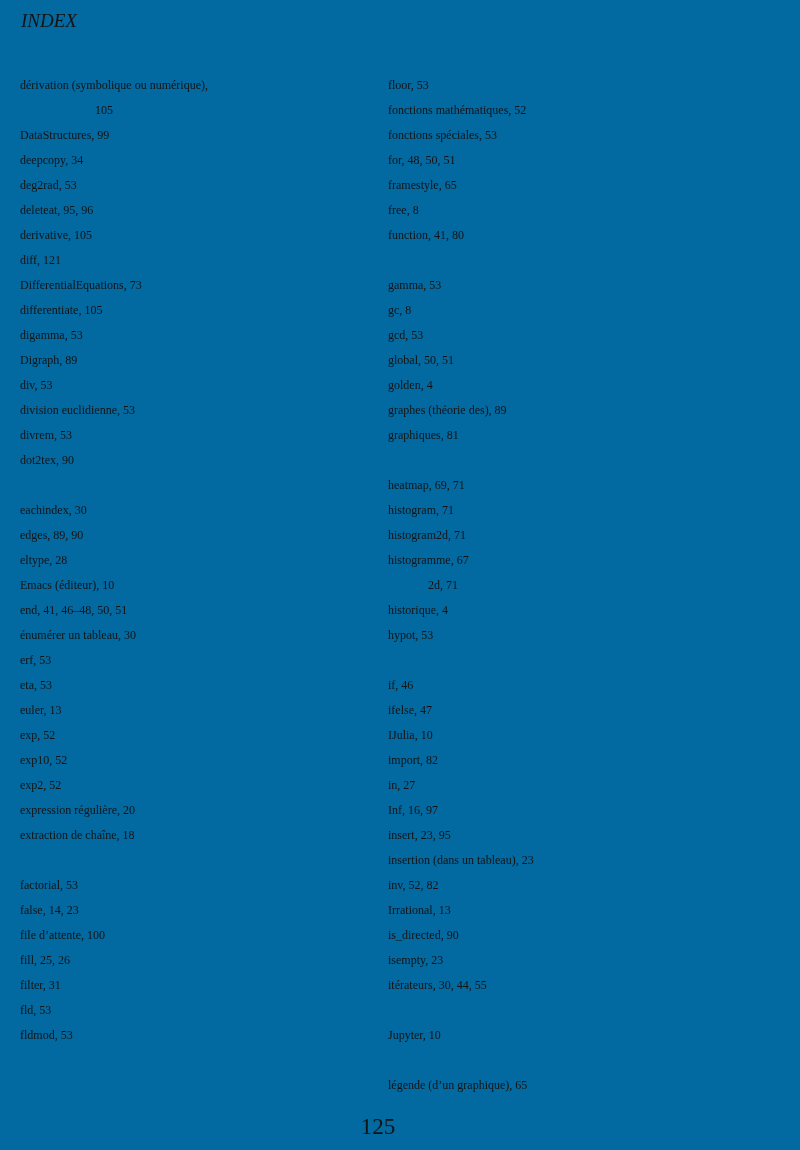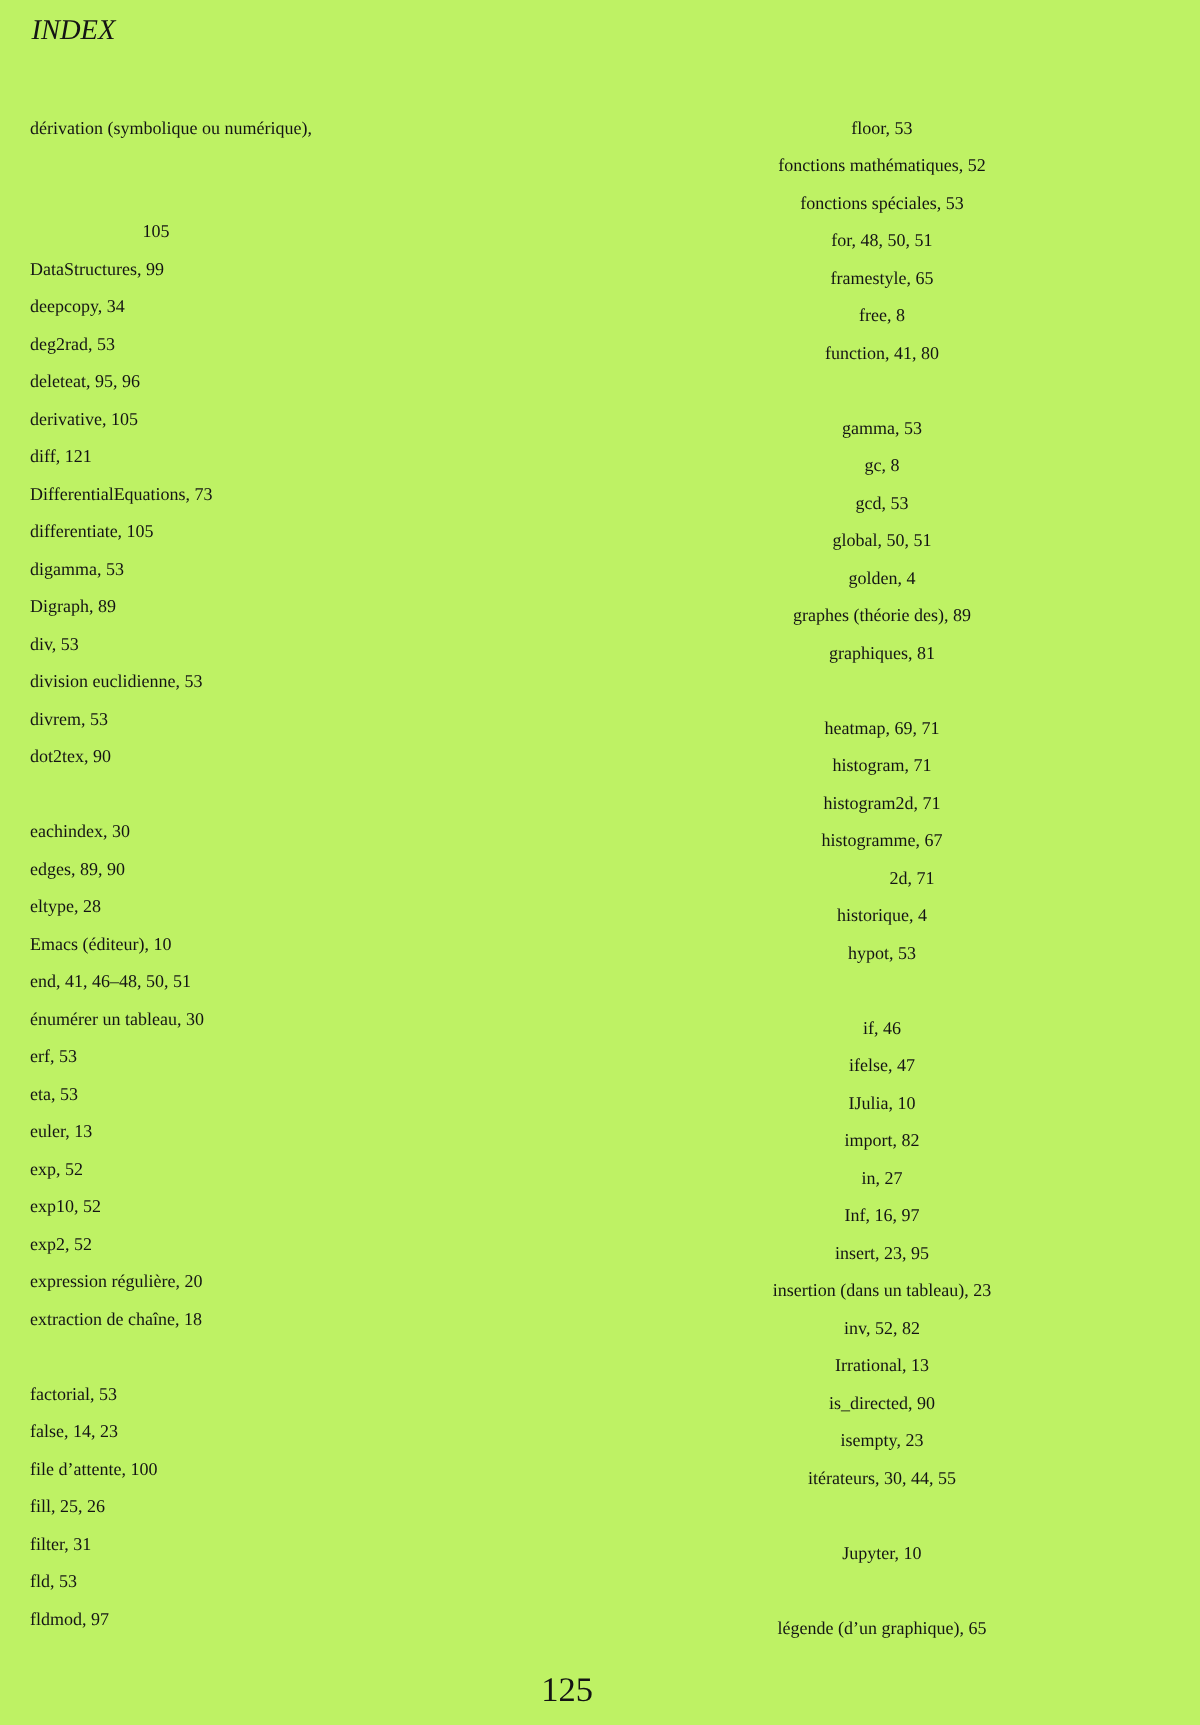--- a/index.html
+++ b/index.html
@@ -1,45 +1,45 @@
 <!DOCTYPE html>
 <html><head>
 <meta charset="utf-8">
 <style>
   html, body { margin: 0; padding: 0; background: #e8e8e8; }
   .page {
     position: relative;
     width: 800px;
     height: 1150px;
-    background: #bef264;
+    background: #0369a1;
     font-family: "Liberation Serif", serif;
     color: #141414;
     overflow: hidden;
   }
   .running-header {
     position: absolute;
     left: 21px;
     top: 8px;
     font-size: 19px;
     line-height: 25px;
     font-style: italic;
   }
   .index-col {
     position: absolute;
     top: 73px;
     font-size: 12px;
     line-height: 25px;
     white-space: nowrap;
   }
   .index-col-left  { left: 20px;  width: 362px; }
-  .index-col-right { left: 388px; width: 400px; text-align: center; }
+  .index-col-right { left: 388px; width: 400px; }
   .index-line { height: 25px; }
   .index-gap  { height: 25px; }
   .t-entry        { padding-left: 0; }
-  .t-continuation { padding-left: 75px; margin-top: 44px; }
+  .t-continuation { padding-left: 75px; }
   .t-subentry     { padding-left: 40px; }
   .page-number {
     position: absolute;
     left: 0;
     top: 1114px;
     width: 756px;
     text-align: center;
     font-size: 23px;
     line-height: 25px;
   }
@@ -82,21 +82,21 @@
       <div class="index-line t-entry">exp2, 52</div>
       <div class="index-line t-entry">expression régulière, 20</div>
       <div class="index-line t-entry">extraction de chaîne, 18</div>
       <div class="index-gap"></div>
       <div class="index-line t-entry">factorial, 53</div>
       <div class="index-line t-entry">false, 14, 23</div>
       <div class="index-line t-entry">file d’attente, 100</div>
       <div class="index-line t-entry">fill, 25, 26</div>
       <div class="index-line t-entry">filter, 31</div>
       <div class="index-line t-entry">fld, 53</div>
-      <div class="index-line t-entry">fldmod, 97</div>
+      <div class="index-line t-entry">fldmod, 53</div>
     </div>
 
   <div class="index-col index-col-right">
       <div class="index-line t-entry">floor, 53</div>
       <div class="index-line t-entry">fonctions mathématiques, 52</div>
       <div class="index-line t-entry">fonctions spéciales, 53</div>
       <div class="index-line t-entry">for, 48, 50, 51</div>
       <div class="index-line t-entry">framestyle, 65</div>
       <div class="index-line t-entry">free, 8</div>
       <div class="index-line t-entry">function, 41, 80</div>

